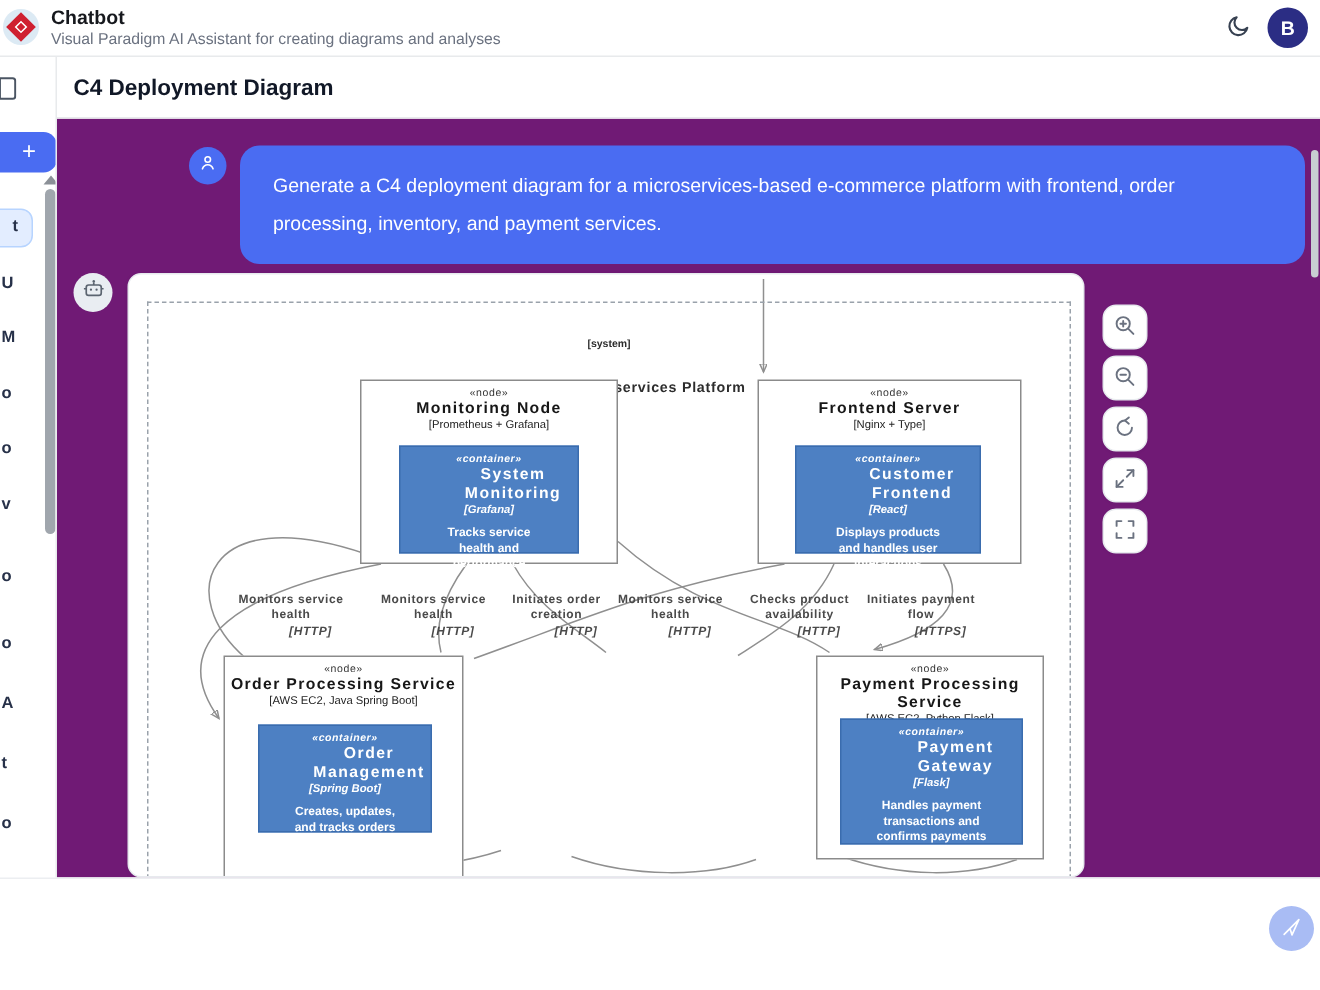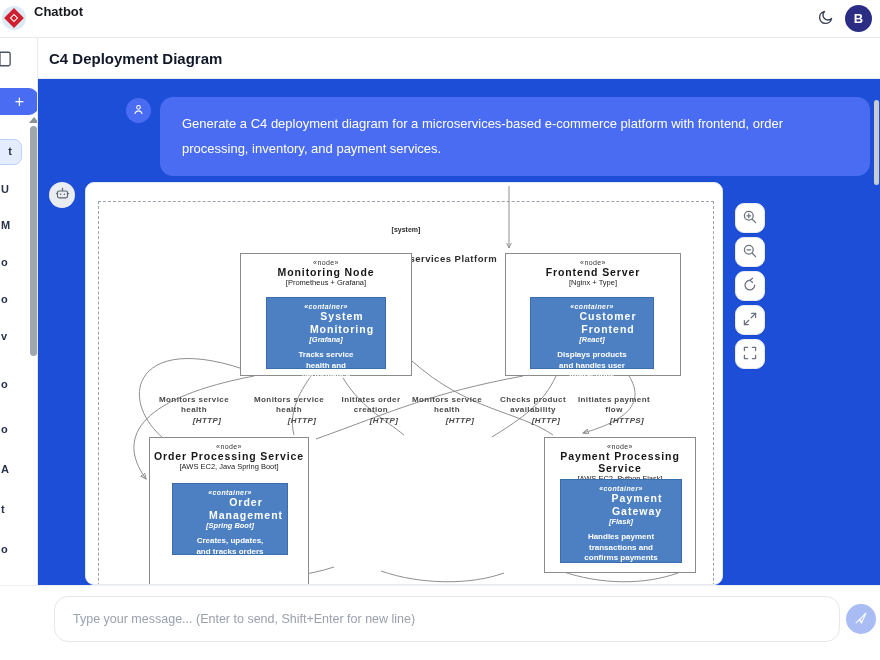--- a/index.html
+++ b/index.html
@@ -42,21 +42,21 @@
     border-left:5px solid transparent; border-right:5px solid transparent; }
   .side-arrow.up { top:79px; border-bottom:6px solid #8b9097; }
   .side-arrow.down { top:610px; border-top:6px solid #8b9097; }
 
   
   .page-header { position:absolute; left:38px; top:38px; width:842px; height:41px; background:#fff;
     border-bottom:1px solid #e8eaec; display:flex; align-items:center; padding-left:11px; z-index:10; }
   .page-title { font-size:15px; font-weight:700; color:#111827; }
 
   
-  .chat-area { position:absolute; left:38px; top:79px; width:842px; height:506px; background:#1d4ed8; }
+  .chat-area { position:absolute; left:38px; top:79px; width:842px; height:506px; background:#701a75; }
   .user-avatar { position:absolute; left:88px; top:19px; width:25px; height:25px; border-radius:50%;
     background:#4a6cf2; display:flex; align-items:center; justify-content:center; }
   .user-bubble { position:absolute; left:122px; top:18px; width:710px; background:#4a6cf2;
     border-radius:13px; padding:14px 22px; color:#fff; font-size:13px; line-height:1.95; }
   .bot-avatar { position:absolute; left:11px; top:103px; width:26px; height:26px; border-radius:50%;
     background:#e9edf2; display:flex; align-items:center; justify-content:center; }
 
   
   .diagram-card { position:absolute; left:47px; top:103px; width:638px; height:403px; background:#fff;
     border:1px solid #e7eaee; border-radius:9px; box-shadow:0 1px 3px rgba(20,30,50,.05); overflow:hidden; }
@@ -110,20 +110,21 @@
 <body>
 
 <div id="app">
 
   <div class="top-header">
     <div class="vp-logo">
       <div class="diamond"></div>
         <div class="diamond-inner"></div>
     </div>
     <div class="app-title">Chatbot</div>
+    <div class="app-subtitle">Visual Paradigm AI Assistant for creating diagrams and analyses</div>
     <button class="theme-btn">
       <span>
         <svg width="17" height="17" viewBox="0 0 24 24">
             <path d="M20.5 13.5A8.5 8.5 0 1 1 10.5 3.5a7 7 0 0 0 10 10z" fill="none" stroke="#374151" stroke-width="2" stroke-linejoin="round"></path>
           </svg>
       </span>
     </button>
     <div class="avatar-b">
       <span>B</span>
     </div>
@@ -339,21 +340,20 @@
               <polyline points="13,3 17,3 17,7"></polyline>
               <polyline points="17,13 17,17 13,17"></polyline>
               <polyline points="7,17 3,17 3,13"></polyline>
             </svg>
         </span>
       </button>
     </div>
   </div>
 
   <div class="input-section">
-    <input class="msg-input" type="text" placeholder="Type your message... (Enter to send, Shift+Enter for new line)" style="">
     <button class="send-btn">
       <span>
         <svg width="14" height="14" viewBox="0 0 20 20">
             <path d="M3 17 L17 3 L10.5 17.5 L8.5 11.5 L3 17 Z" fill="none" stroke="#fff" stroke-width="1.6" stroke-linejoin="round"></path>
           </svg>
       </span>
     </button>
   </div>
 
   <div class="page-scroll-thumb"></div>

